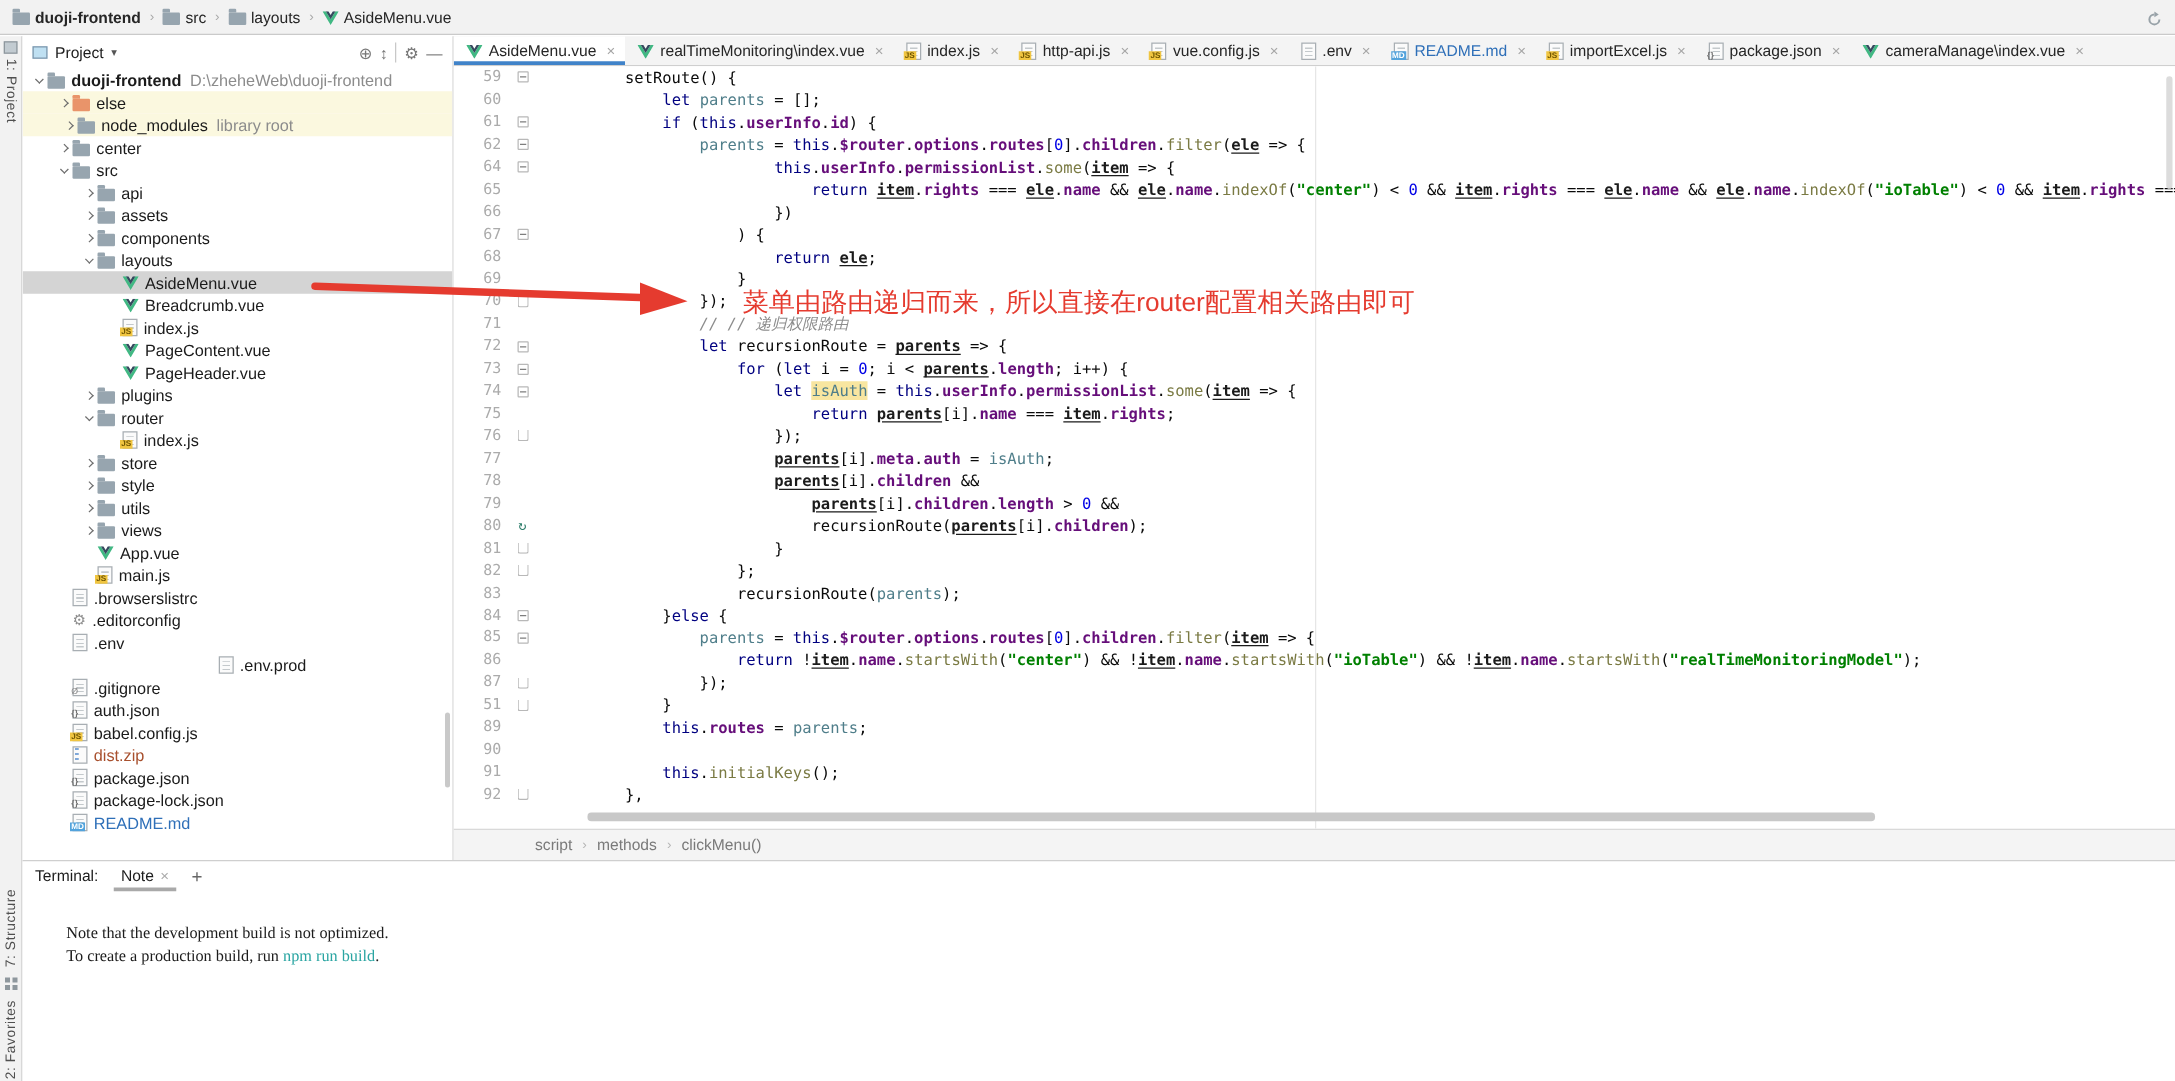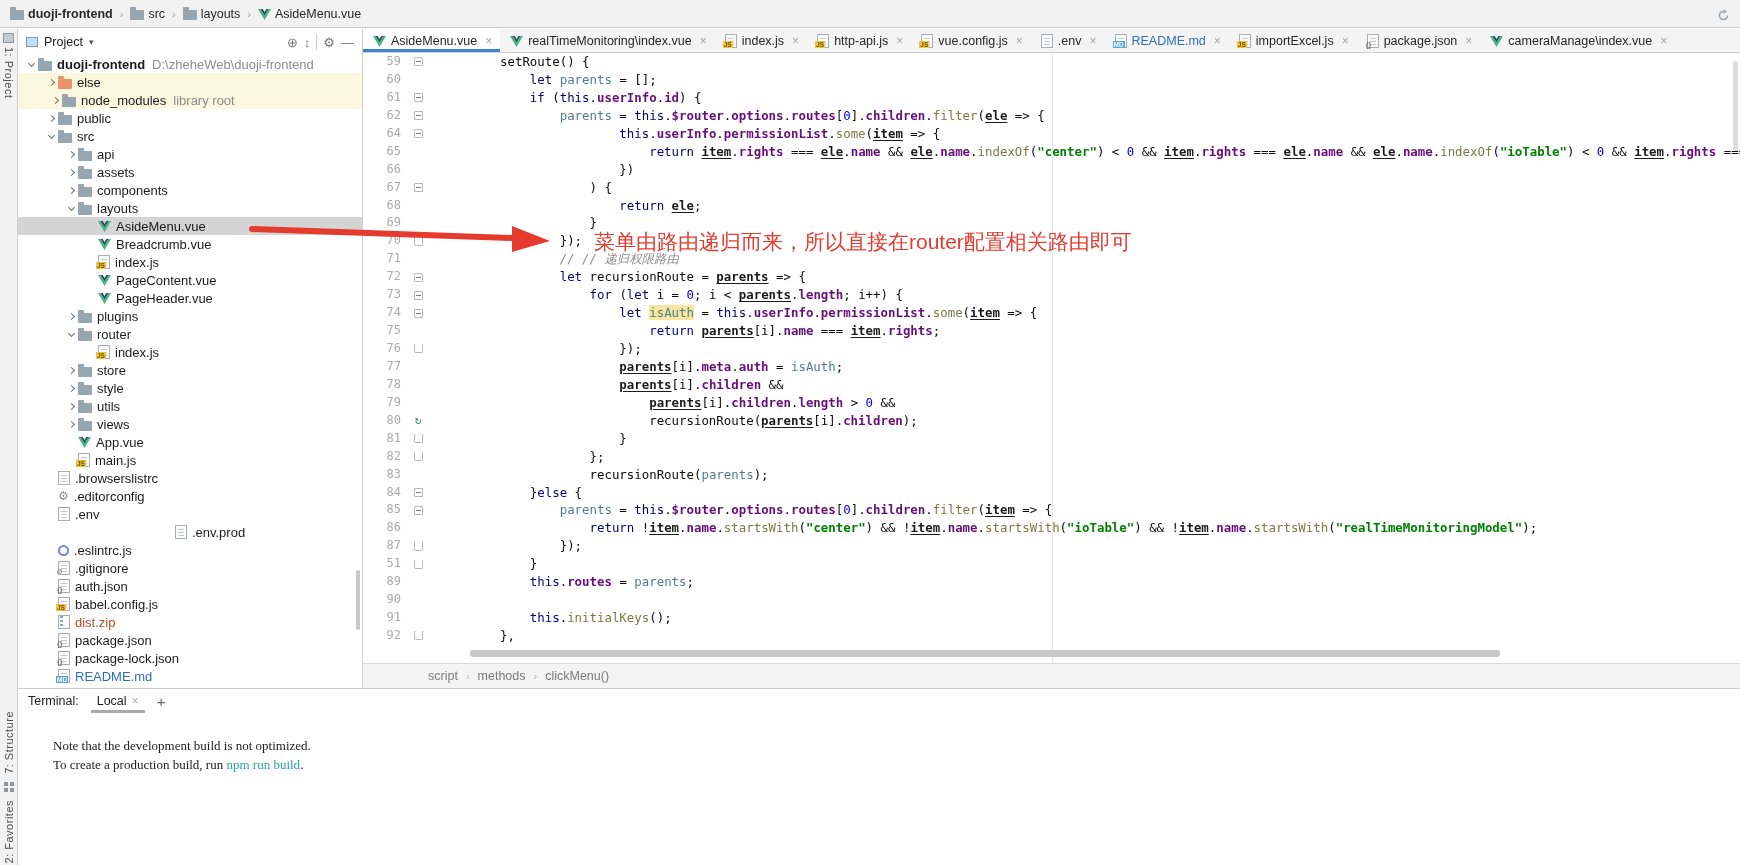--- a/index.html
+++ b/index.html
@@ -233,21 +233,21 @@
           </span>
           <span class="folder"></span>
           <span class="tlab">node_modules</span>
           <span class="tsuffix">library root</span>
         </div>
         <div class="trow" style="padding-left: 26px;">
           <span class="chevbox">
             <span class="chev right"></span>
           </span>
           <span class="folder"></span>
-          <span class="tlab">public</span>
+          <span class="tlab">center</span>
         </div>
         <div class="trow" style="padding-left: 26px;">
           <span class="chevbox">
             <span class="chev down"></span>
           </span>
           <span class="folder"></span>
           <span class="tlab">src</span>
         </div>
         <div class="trow" style="padding-left: 46px;">
           <span class="chevbox">
@@ -396,25 +396,20 @@
         </div>
         <div class="trow" style="padding-left: 26px;">
           <span class="chevbox"></span>
           <span class="fic"></span>
           <span class="tlab">.env</span>
         </div>
         <div class="trow" style="padding-left: 26px; justify-content: center;">
           <span class="chevbox"></span>
           <span class="fic"></span>
           <span class="tlab">.env.prod</span>
-        </div>
-        <div class="trow" style="padding-left: 26px;">
-          <span class="chevbox"></span>
-          <span class="esl"></span>
-          <span class="tlab">.eslintrc.js</span>
         </div>
         <div class="trow" style="padding-left: 26px;">
           <span class="chevbox"></span>
           <span class="fic ign"></span>
           <span class="tlab">.gitignore</span>
         </div>
         <div class="trow" style="padding-left: 26px;">
           <span class="chevbox"></span>
           <span class="fic json"></span>
           <span class="tlab">auth.json</span>
@@ -562,21 +557,21 @@
         <span>methods</span>
         <span class="esep">›</span>
         <span>clickMenu()</span>
       </div>
   </div>
 
   <div class="terminal">
     <div class="thead">
       <span>Terminal:</span>
       <span class="ttab">
-        <span>Local</span>
+        <span>Note</span>
         <span class="tx">×</span>
       </span>
       <span class="tplus">+</span>
     </div>
     <div class="tbody" id="tbody">
         <div class="tline"><span>Note that the development build is not optimized.</span></div>
         <div class="tline"><span>To create a production build, run </span><span class="t-cy">npm run build</span><span>.</span></div>
       </div>
   </div>
 

